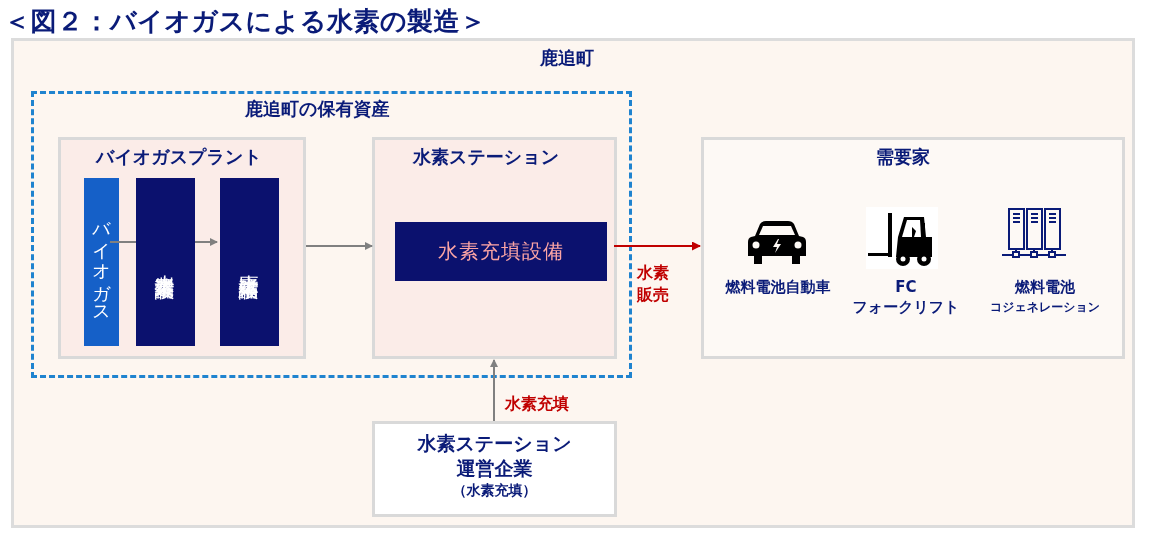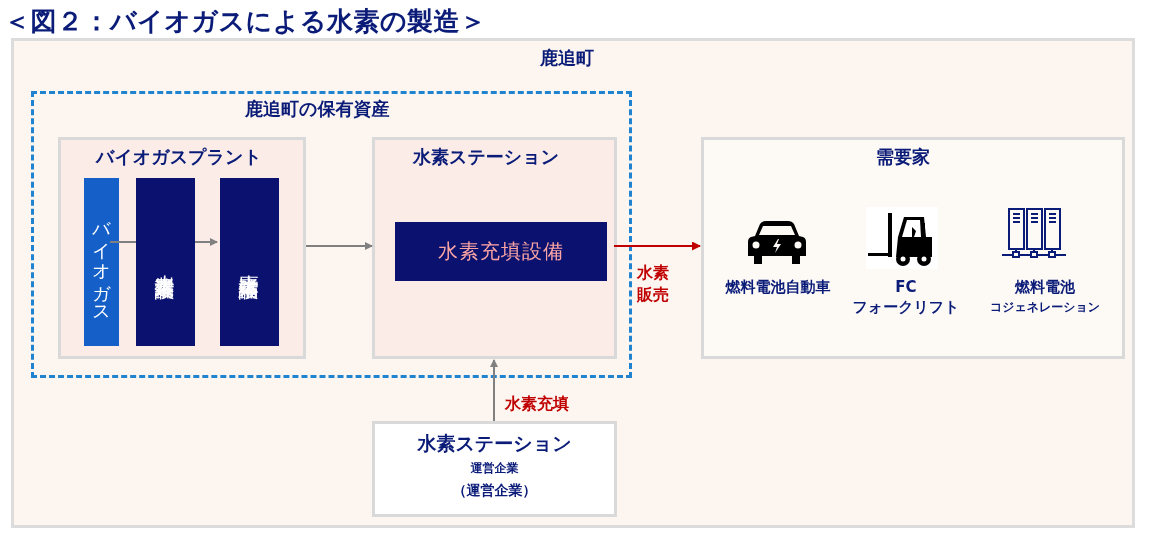--- a/index.html
+++ b/index.html
@@ -58,21 +58,21 @@
   .cust .l1 { font-size: 15px; line-height: 20px; }
   .cust .l2 { font-size: 15px; line-height: 20px; }
   .cust .l2.small { font-size: 12px; }
   .icon { position: absolute; }
   .operator {
     position: absolute; left: 372px; top: 421px; width: 245px; height: 96px;
     background: #ffffff; border: 3px solid #d9d9d9; box-sizing: border-box;
     text-align: center; color: #0a1b78; font-weight: bold;
   }
   .operator .o1 { font-size: 19px; margin-top: 6px; line-height: 26px; }
-  .operator .o2 { font-size: 12px; line-height: 24px; }
+  .operator .o2 { font-size: 19px; line-height: 24px; }
   .operator .o3 { font-size: 14px; line-height: 20px; }
   .red-label { position: absolute; color: #c00000; font-weight: bold; font-size: 16px; }
   .sale-label { left: 637px; top: 262px; line-height: 22px; width: 36px; }
   .fill-label { left: 505px; top: 394px; }
   svg.lines { position: absolute; left: 0; top: 0; }
 </style>
 </head>
 <body>
 
 <div class="fig-title">＜図２：バイオガスによる水素の製造＞</div>
@@ -150,21 +150,21 @@
   <div class="l2">フォークリフト</div>
 </div>
 <div class="cust" style="left:975px;top:277px;width:140px">
   <div class="l1">燃料電池</div>
   <div class="l2 small">コジェネレーション</div>
 </div>
 
 <div class="operator">
   <div class="o1">水素ステーション</div>
   <div class="o2">運営企業</div>
-  <div class="o3">（運営企業）</div>
+  <div class="o3">（水素充填）</div>
 </div>
 
 <div class="red-label sale-label">
   <span style="white-space:pre-line">水素
 販売</span>
 </div>
 <div class="red-label fill-label">水素充填</div>
 
 <svg class="lines" width="1151" height="534">
   <defs>

